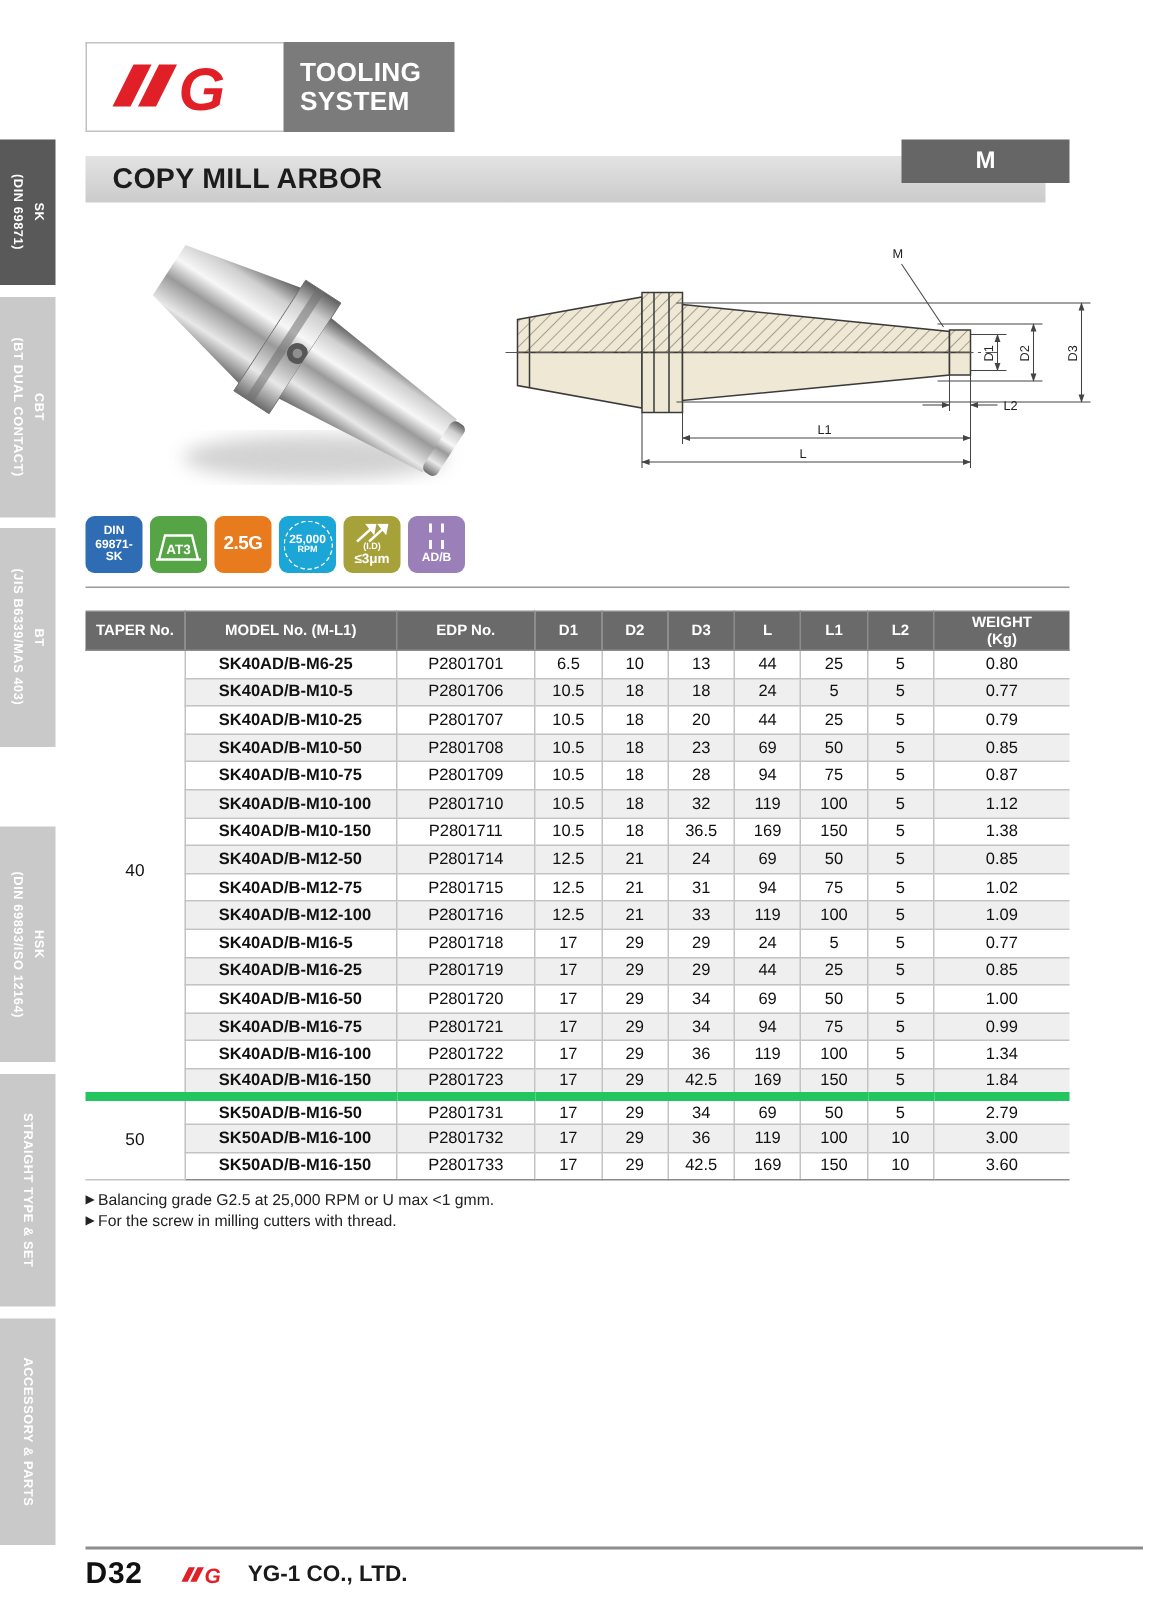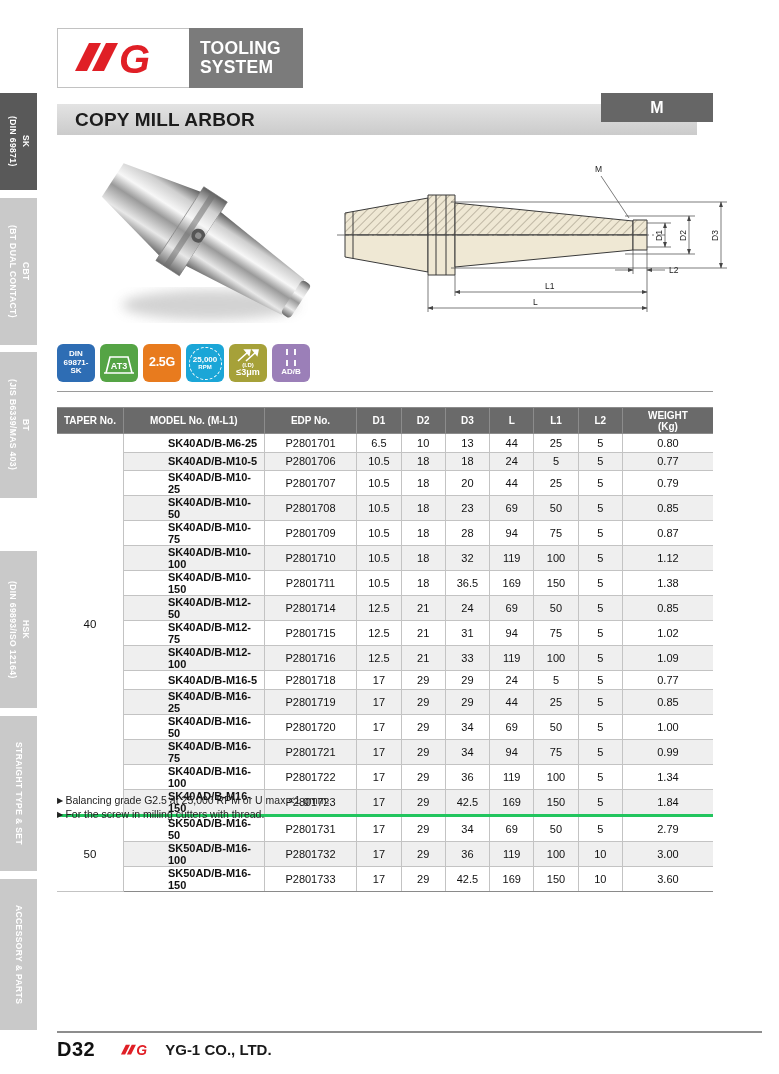--- a/index.html
+++ b/index.html
@@ -73,22 +73,22 @@
   .spec-table th {
     background:#6a6a6a; color:#fff; font-size:10px; font-weight:bold;
     border:1px solid #8c8c8c; height:26px; white-space:pre-line; line-height:1.1;
   }
   .spec-table td {
     font-size:11px; text-align:center; height:18.6px; padding:0 2px;
     border:1px solid #c3c3c3; color:#111;
   }
   .spec-table tr.alt td { background:#efefef; }
   .spec-table td.taper-cell { background:#fff; font-size:11.5px; }
-  .spec-table td.model-cell { font-weight:bold; text-align:left; padding-left:44px; }
-  .spec-table tr.group-start td { border-top:3px solid #22c55e; }
+  .spec-table td.model-cell { font-weight:bold; text-align:left; padding-left:22px; }
+  .spec-table tr.group-start td { border-top:6px solid #22c55e; }
   .spec-table tbody tr:last-child td { border-bottom:1.5px solid #8a8a8a; }
   .spec-table td:first-child, .spec-table th:first-child { border-left:none; }
   .spec-table td:last-child,  .spec-table th:last-child  { border-right:none; }
 
   
   .footnotes { position:absolute; left:57px; top:793px; list-style:none; }
   .footnotes li { font-size:10.5px; color:#222; line-height:1.35; }
   .footnotes li::before { content:"▶ "; font-size:8px; vertical-align:1px; }
 
   

